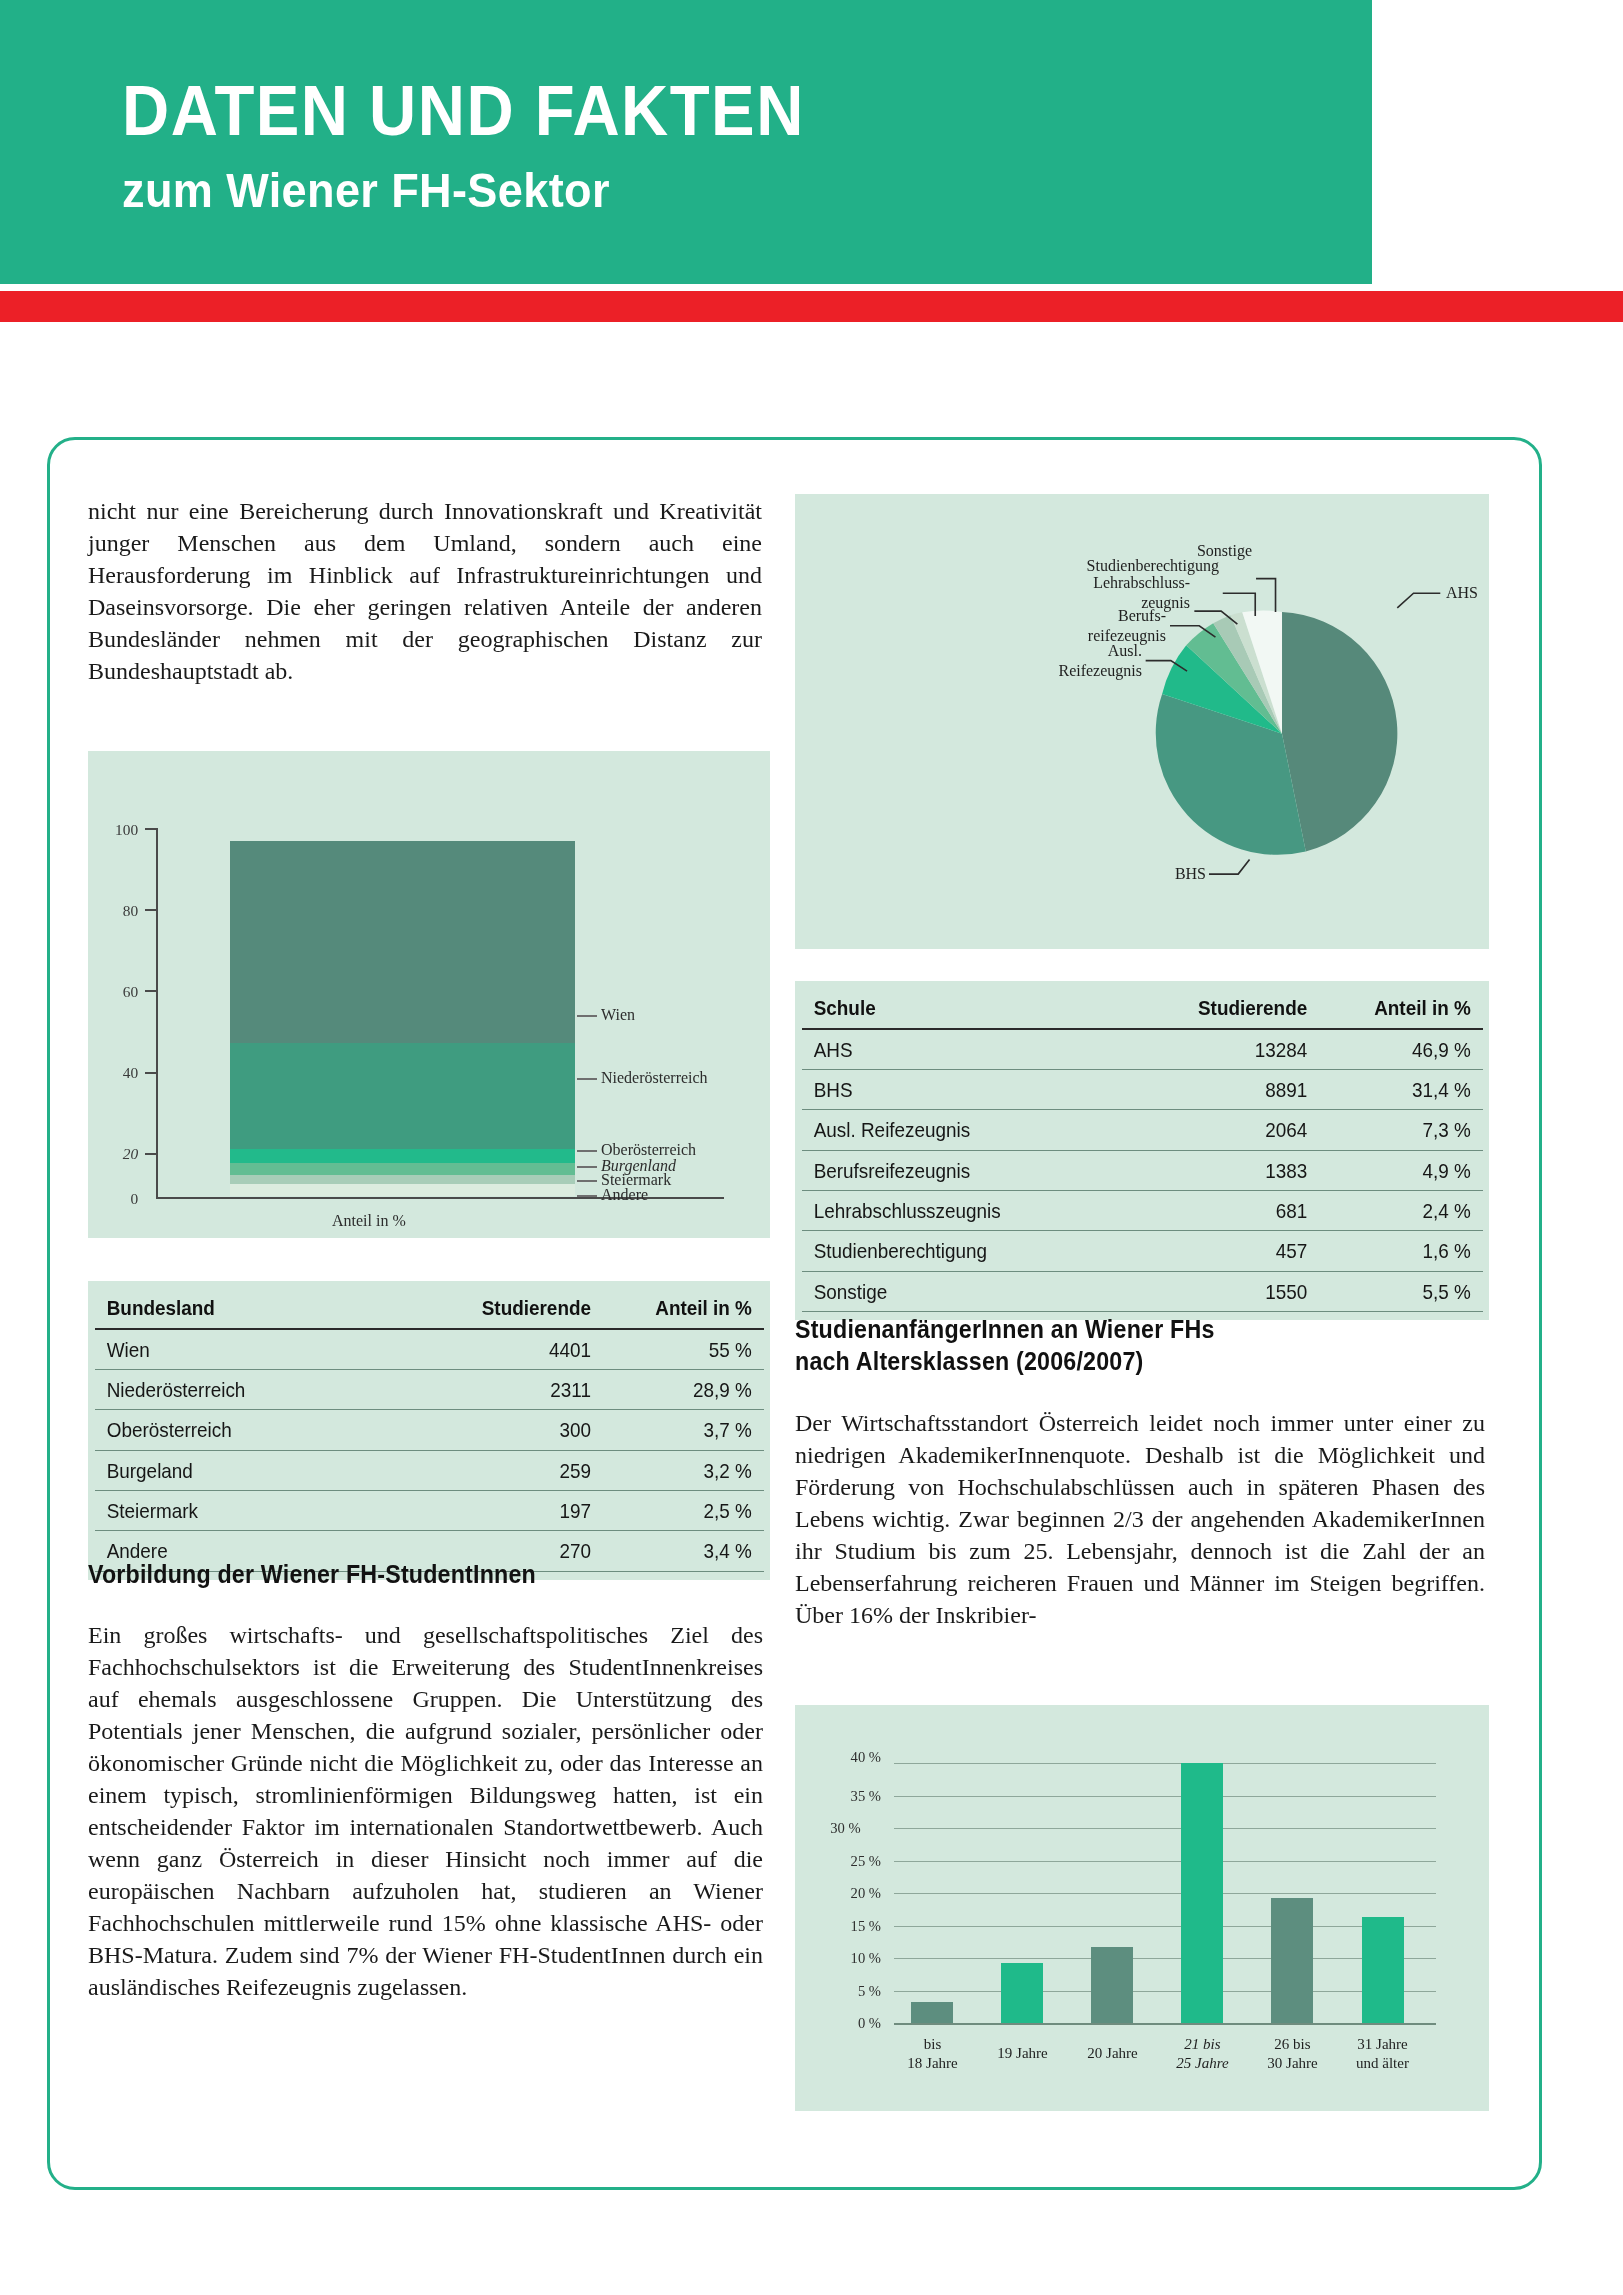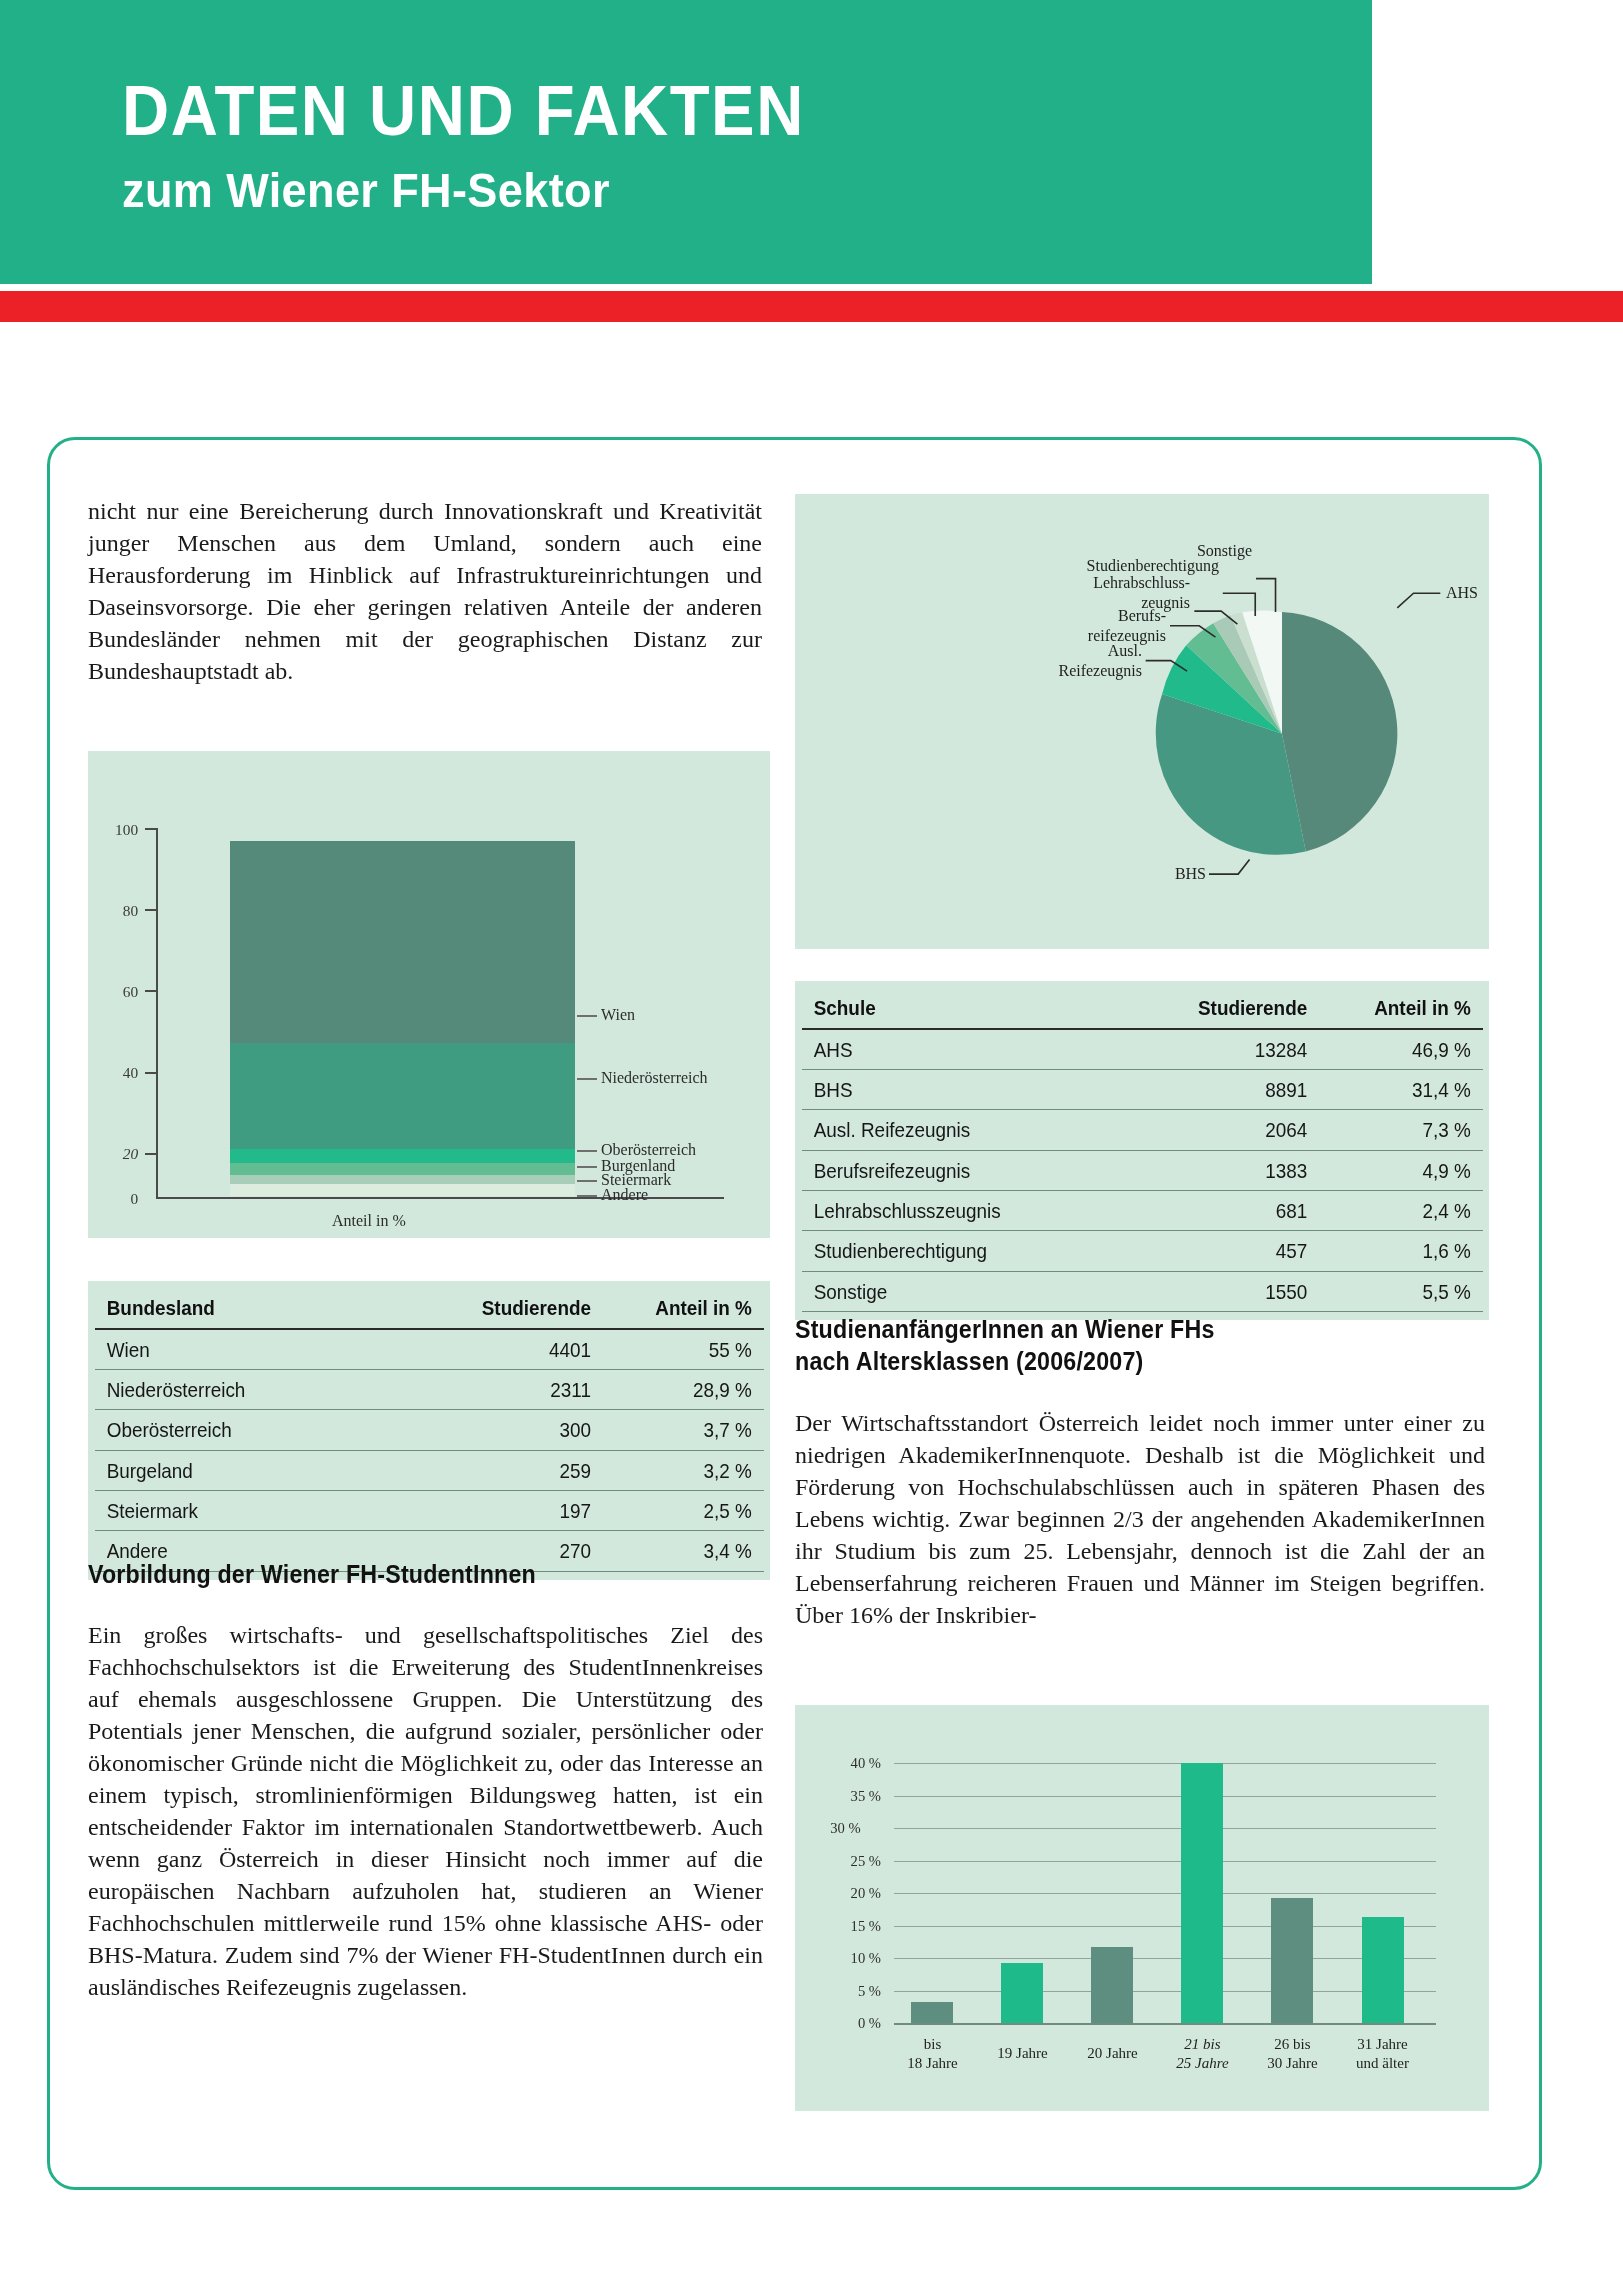--- a/index.html
+++ b/index.html
@@ -175,21 +175,21 @@
     <div class="sb-leadline" style="left:489px;top:264px;width:19.5px;"></div>
     <div class="sb-leg" style="left:513px;top:255px;">Wien</div>
 
     <div class="sb-leadline" style="left:489px;top:327px;width:19.5px;"></div>
     <div class="sb-leg" style="left:513px;top:318px;">Niederösterreich</div>
 
     <div class="sb-leadline" style="left:489px;top:399px;width:19.5px;"></div>
     <div class="sb-leg" style="left:513px;top:390px;">Oberösterreich</div>
 
     <div class="sb-leadline" style="left:489px;top:415px;width:19.5px;"></div>
-    <div class="sb-leg" style="left:513px;top:406px;">Burgenland</div>
+    <div class="sb-leg" style="left:513px;top:406px;font-style:italic;">Burgenland</div>
 
     <div class="sb-leadline" style="left:489px;top:429px;width:19.5px;"></div>
     <div class="sb-leg" style="left:513px;top:420px;">Steiermark</div>
 
     <div class="sb-leadline" style="left:489px;top:444px;width:19.5px;"></div>
     <div class="sb-leg" style="left:513px;top:435px;">Andere</div>
 
     <div class="sb-xlabel" style="left:244px;top:461px;">Anteil in %</div>
   </div>
 
@@ -343,21 +343,21 @@
     <div class="ab-grid" style="left:99px;top:58px;width:542px;"></div>
     <div class="ab-grid" style="left:99px;top:91px;width:542px;"></div>
     <div class="ab-grid" style="left:99px;top:123px;width:542px;"></div>
     <div class="ab-grid" style="left:99px;top:156px;width:542px;"></div>
     <div class="ab-grid" style="left:99px;top:188px;width:542px;"></div>
     <div class="ab-grid" style="left:99px;top:221px;width:542px;"></div>
     <div class="ab-grid" style="left:99px;top:253px;width:542px;"></div>
     <div class="ab-grid" style="left:99px;top:286px;width:542px;"></div>
     <div class="ab-baseline" style="left:99px;top:318px;width:542px;"></div>
 
-    <div class="ab-ylab" style="left:23px;top:50px;font-family:Liberation Serif, serif;">40 %</div>
+    <div class="ab-ylab" style="left:23px;top:44px;font-family:Liberation Serif, serif;">40 %</div>
     <div class="ab-ylab" style="left:23px;top:83px;">35 %</div>
     <div class="ab-ylab" style="left:19px;top:115px;text-align:center;">30 %</div>
     <div class="ab-ylab" style="left:23px;top:148px;">25 %</div>
     <div class="ab-ylab" style="left:23px;top:180px;">20 %</div>
     <div class="ab-ylab" style="left:23px;top:213px;">15 %</div>
     <div class="ab-ylab" style="left:23px;top:245px;">10 %</div>
     <div class="ab-ylab" style="left:23px;top:278px;">5 %</div>
     <div class="ab-ylab" style="left:23px;top:310px;">0 %</div>
 
     <div class="ab-bar" style="left:116px;bottom:88px;width:42px;height:21px;background:#5d8e7f;"></div>

